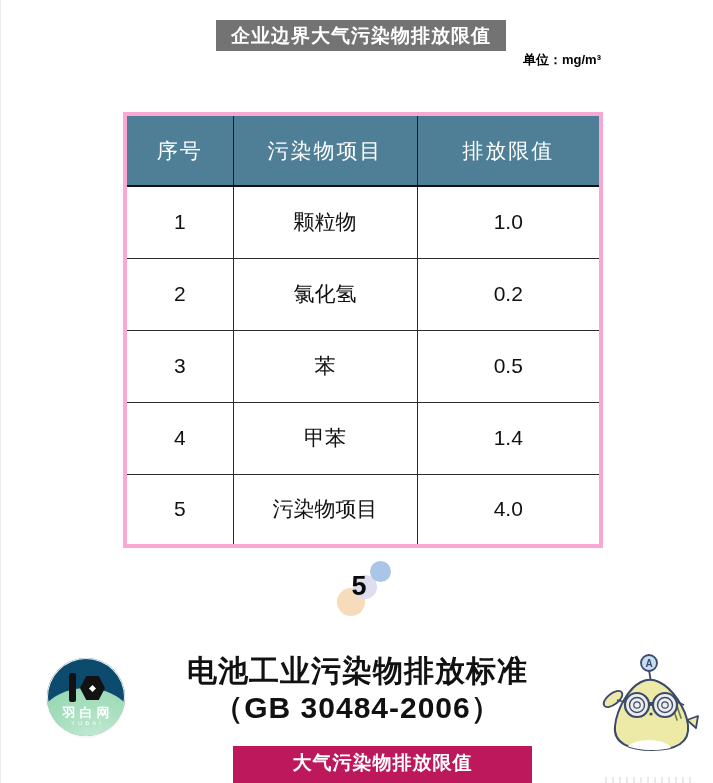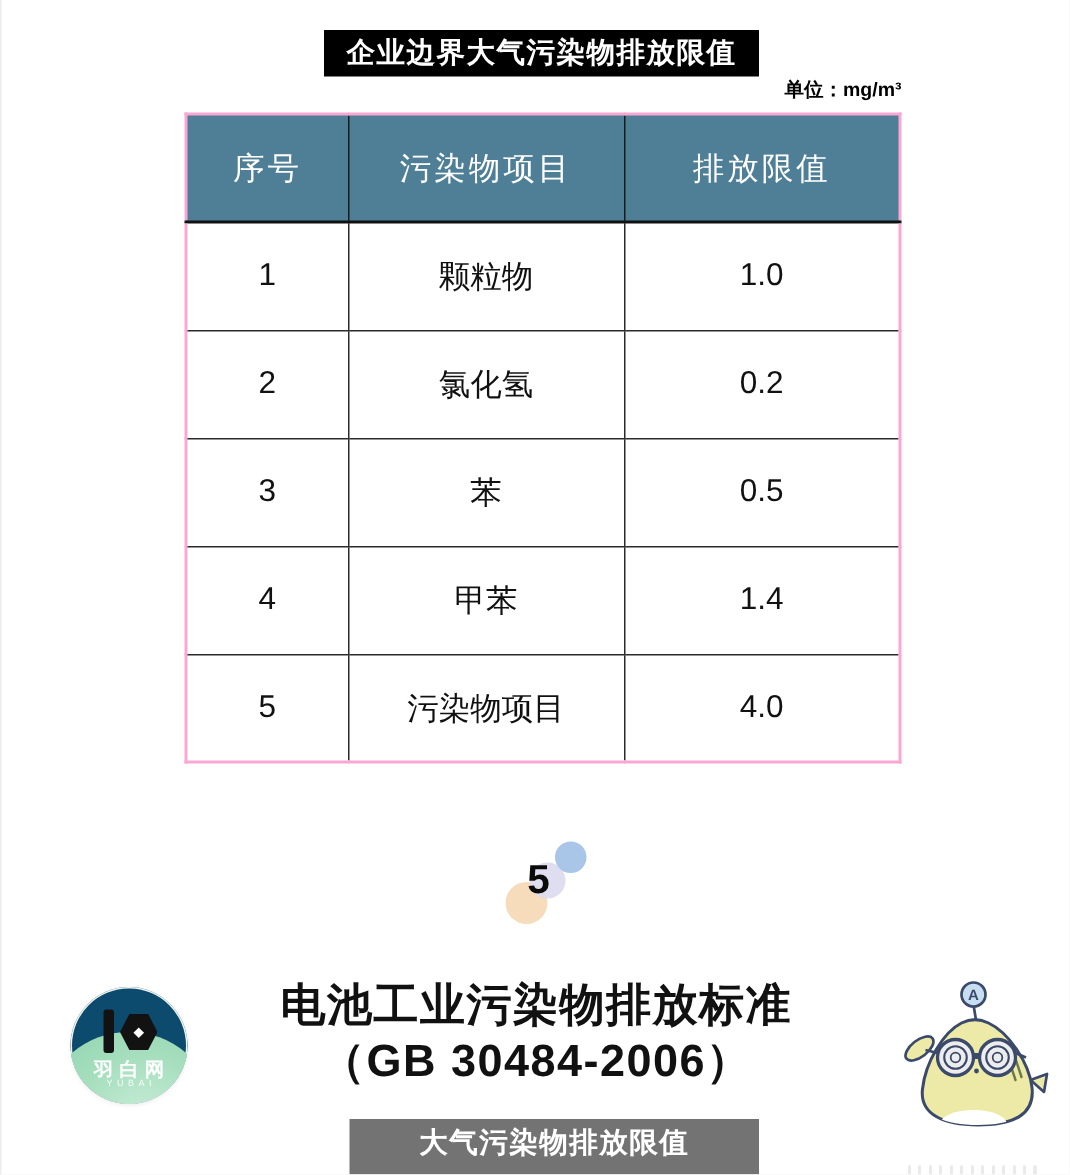--- a/index.html
+++ b/index.html
@@ -10,21 +10,21 @@
     width: 713px; height: 783px;
     margin: 0 auto;
     background: #ffffff;
     border-left: 1px solid #ececec;
     overflow: hidden;
   }
   
   .top-badge {
     position: absolute; left: 215px; top: 20px;
     width: 290px; height: 31px;
-    background: #000000; color: #ffffff;
+    background: #737373; color: #ffffff;
     font-size: 19px; font-weight: 600; letter-spacing: 1px;
     text-align: center; line-height: 31px;
   }
   .unit-label {
     position: absolute; top: 51px; right: 112px;
     font-size: 13px; font-weight: 700; color: #000000;
   }
   
   table.limits {
     position: absolute; left: 122px; top: 75px;
@@ -39,21 +39,21 @@
     background: #4E7F97; color: #ffffff;
     height: 72px; font-size: 21px; font-weight: 500;
     letter-spacing: 2px; text-align: center;
     border: 1px solid #1a1a1a;
   }
   table.limits td {
     height: 72px; font-size: 21px; color: #111;
     text-align: center; background: #ffffff;
     border: 1px solid #2b2b2b;
   }
-  table.limits { border: 2px solid #f9a8d4; }
+  table.limits { border: 4px solid #f9a8d4; margin-top: 37px; }
   table.limits thead tr { border-bottom: 2px solid #111; }
   
   .pn-wrap { position: absolute; left: 330px; top: 558px; width: 80px; height: 60px; }
   .pn-circle { position: absolute; border-radius: 50%; }
   .pn-peach    { left: 6px;  top: 30px; width: 28px; height: 28px; background: #F6DCBA; }
   .pn-lavender { left: 22px; top: 17px; width: 24px; height: 24px; background: #DBDAEE; opacity: .9; }
   .pn-blue     { left: 39px; top: 3px;  width: 21px; height: 21px; background: #A9C5E8; }
   .pn-number {
     position: absolute; left: 14px; top: 13px; width: 28px;
     font-size: 27px; font-weight: 700; color: #0a0a0a; text-align: center;
@@ -61,22 +61,22 @@
   
   .doc-title {
     position: absolute; left: 0; top: 652px; width: 713px;
     text-align: center; color: #111;
     font-size: 30px; font-weight: 700; line-height: 37px;
     letter-spacing: 1px;
   }
   
   .bottom-badge {
     position: absolute; left: 232px; top: 746px;
-    width: 273px; height: 37px;
-    background: #737373; color: #ffffff;
+    width: 299px; height: 37px;
+    background: #be185d; color: #ffffff;
     font-size: 19px; font-weight: 600; letter-spacing: 1px;
     text-align: center; line-height: 34px;
   }
   
   .logo {
     position: absolute; left: 46px; top: 658px;
     width: 78px; height: 78px; border-radius: 50%;
     background: #0c4a6e; overflow: hidden;
     box-shadow: 0 0 0 1px #eef4ef inset, 0 1px 3px rgba(0,0,0,.08);
   }

